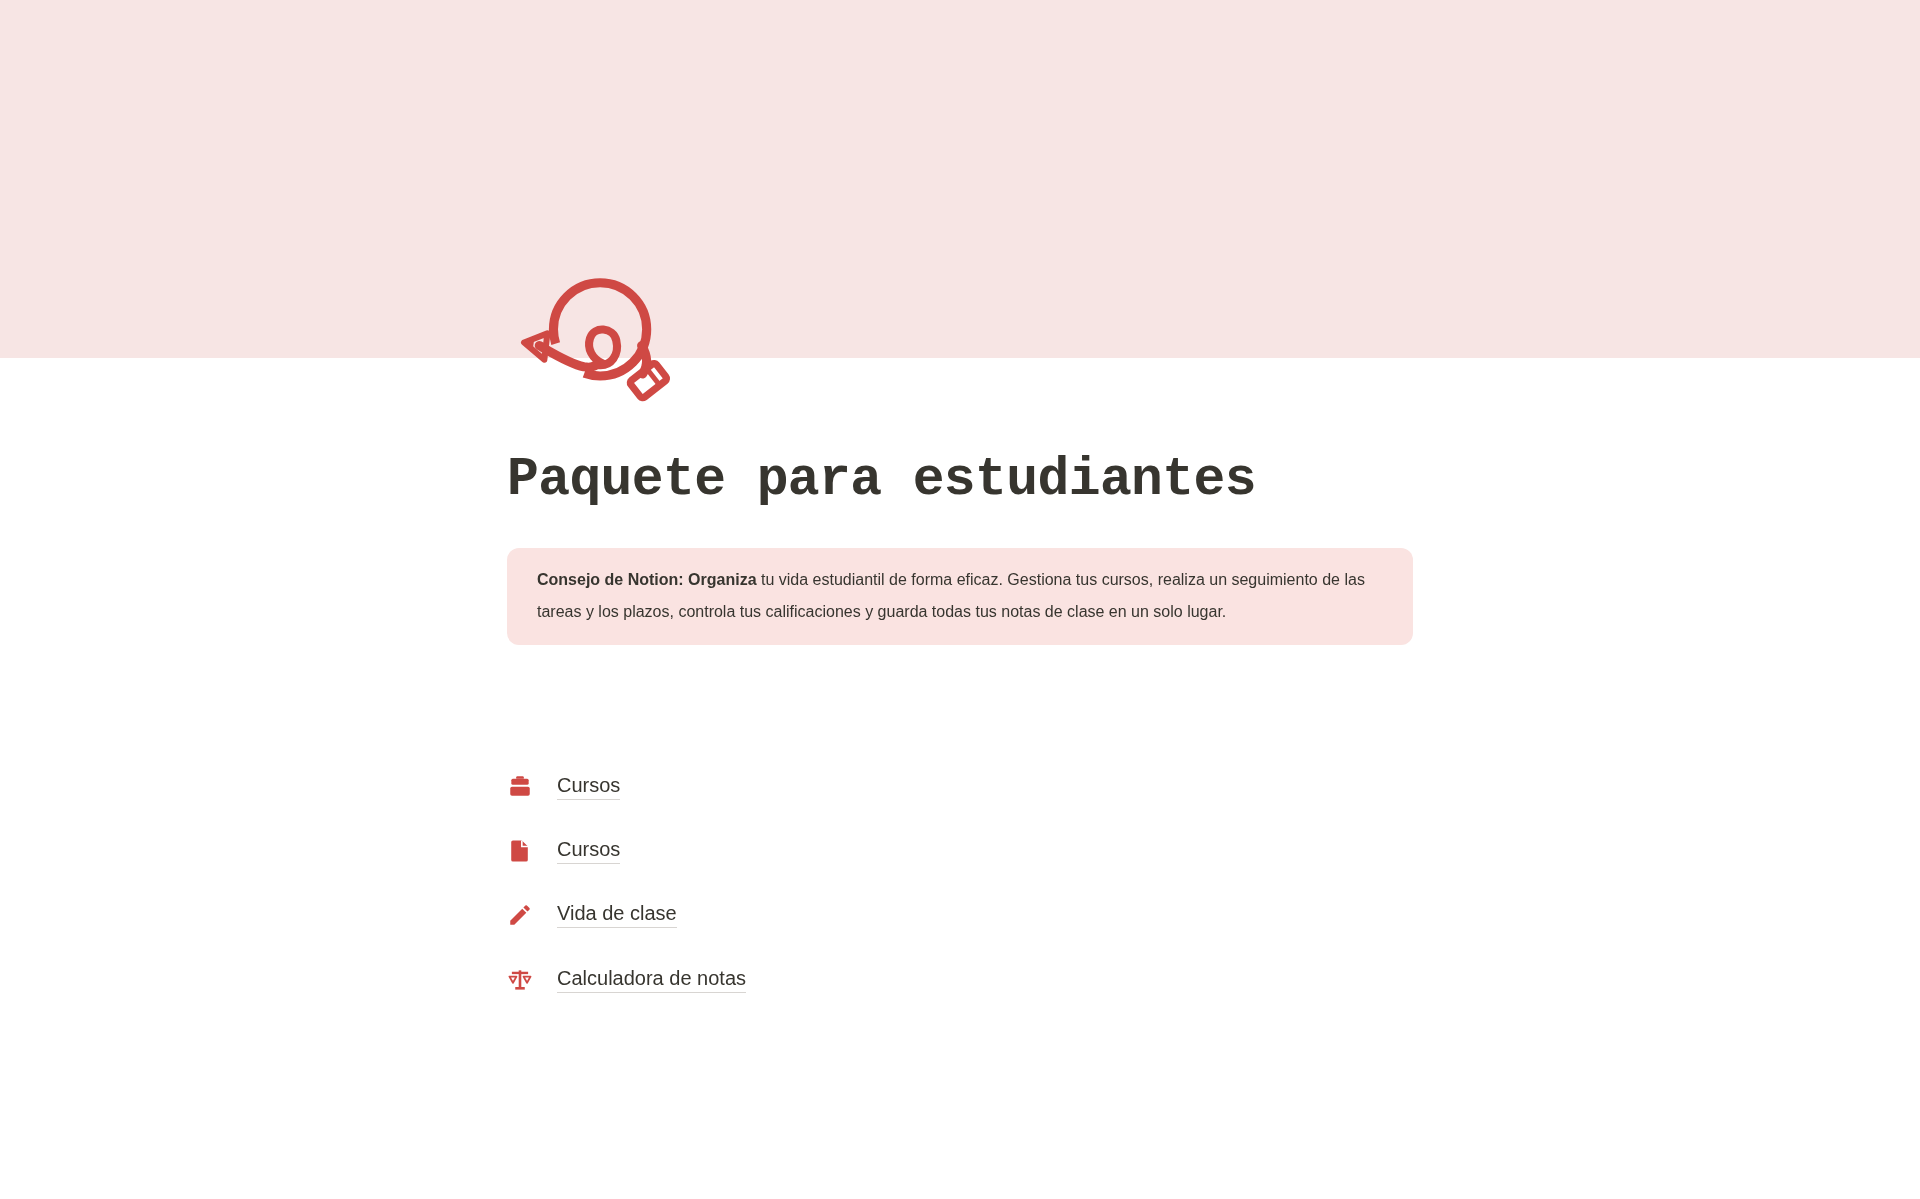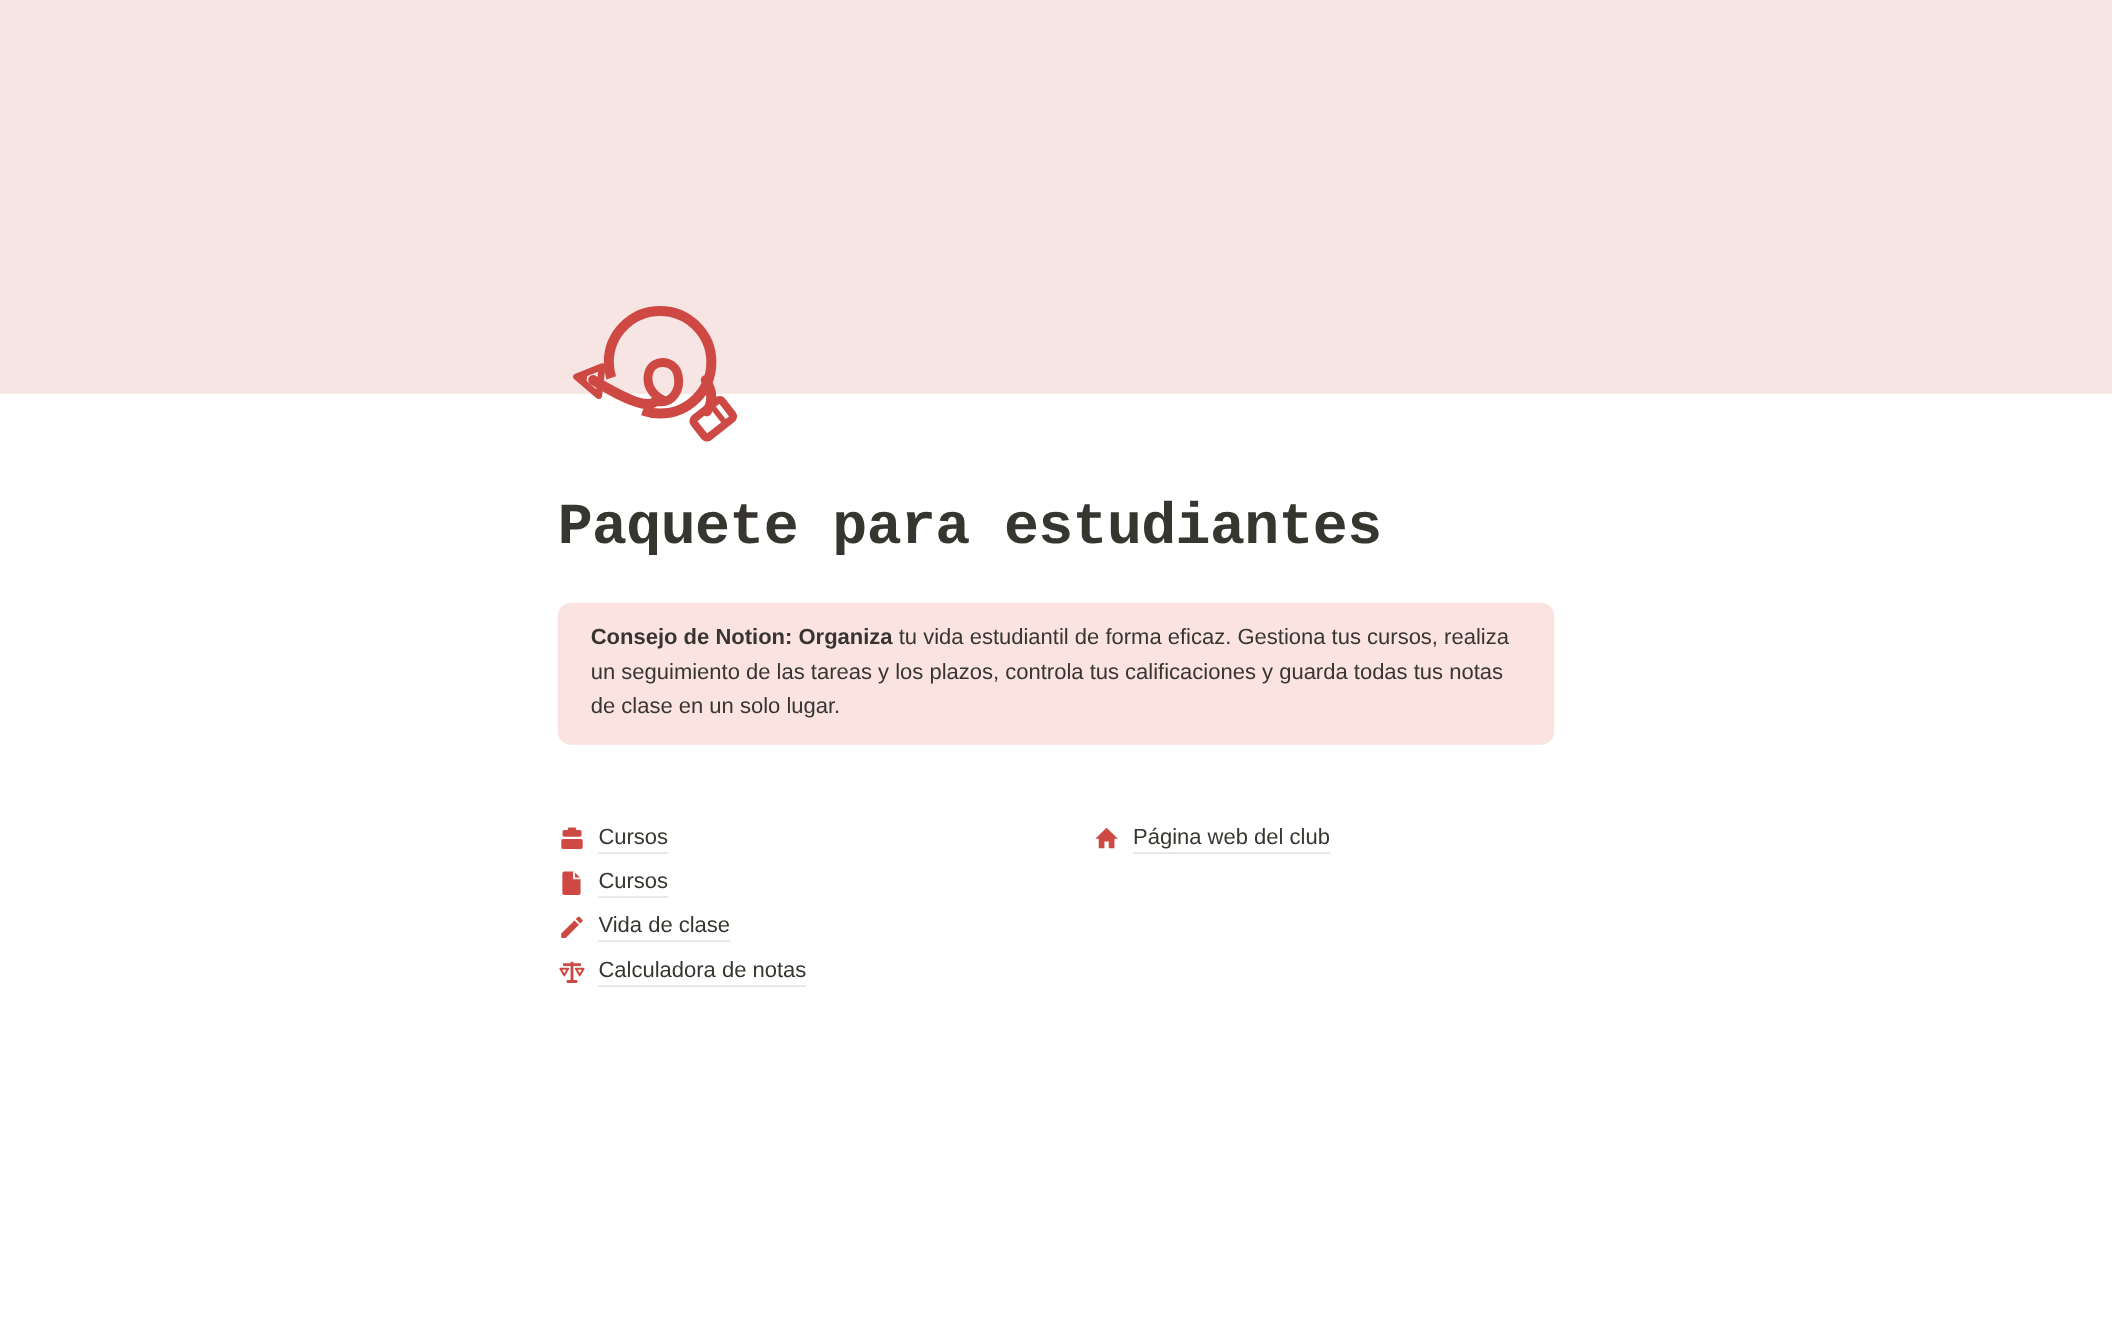--- a/index.html
+++ b/index.html
@@ -21,31 +21,31 @@
 
   .title{
     position:absolute;left:507px;top:450px;width:910px;
     font-size:53px;font-weight:700;letter-spacing:-0.6px;color:var(--text);font-family:Liberation Mono, monospace;
   }
 
   .callout{
     position:absolute;left:507px;top:548px;width:906px;
     background:var(--callout-bg);border-radius:12px;
     padding:16px 30px 18px 30px;
-    font-size:20px;line-height:31.5px;color:var(--text);
+    font-size:16px;line-height:31.5px;color:var(--text);
   }
   .callout b{font-weight:700;}
 
   .links{position:absolute;left:507px;top:742px;width:910px;}
   .col{position:absolute;top:0;}
   .col-left{left:0;}
   .col-right{left:486px;}
   .link-row{
-    display:flex;align-items:center;gap:11px;height:40.4px;
-    text-decoration:none;color:var(--text);cursor:pointer;
+    display:flex;align-items:center;gap:24px;height:40.4px;
+    text-decoration:none;color:var(--text);cursor:pointer;margin-top:24px;
   }
   .li-icon{width:26px;height:26px;flex:0 0 26px;display:flex;align-items:center;justify-content:center;}
   .li-icon svg{width:26px;height:26px;display:block;}
   .link-label{
     font-size:20px;line-height:24px;
     padding-bottom:2px;border-bottom:1.5px solid var(--underline);
     white-space:nowrap;
   }
 </style>
 </head>
@@ -133,25 +133,17 @@
         <span class="link-label">Calculadora de notas</span>
       </a>
 
     </div>
 
     <div class="col col-right">
 
 
 
 
-      <a class="link-row">
-        <span class="li-icon">
-          <svg viewBox="0 0 24 24" fill="var(--accent-red)">
-            <path d="M10.2 20.5 v-5.8 h3.6 v5.8 h4.8 v-8 h2.9 L12 3.2 2.5 12.5 h2.9 v8 z"></path>
-          </svg>
-        </span>
-        <span class="link-label">Página web del club</span>
-      </a>
 
     </div>
   </div>
 
 </div>
 
 </body></html>

